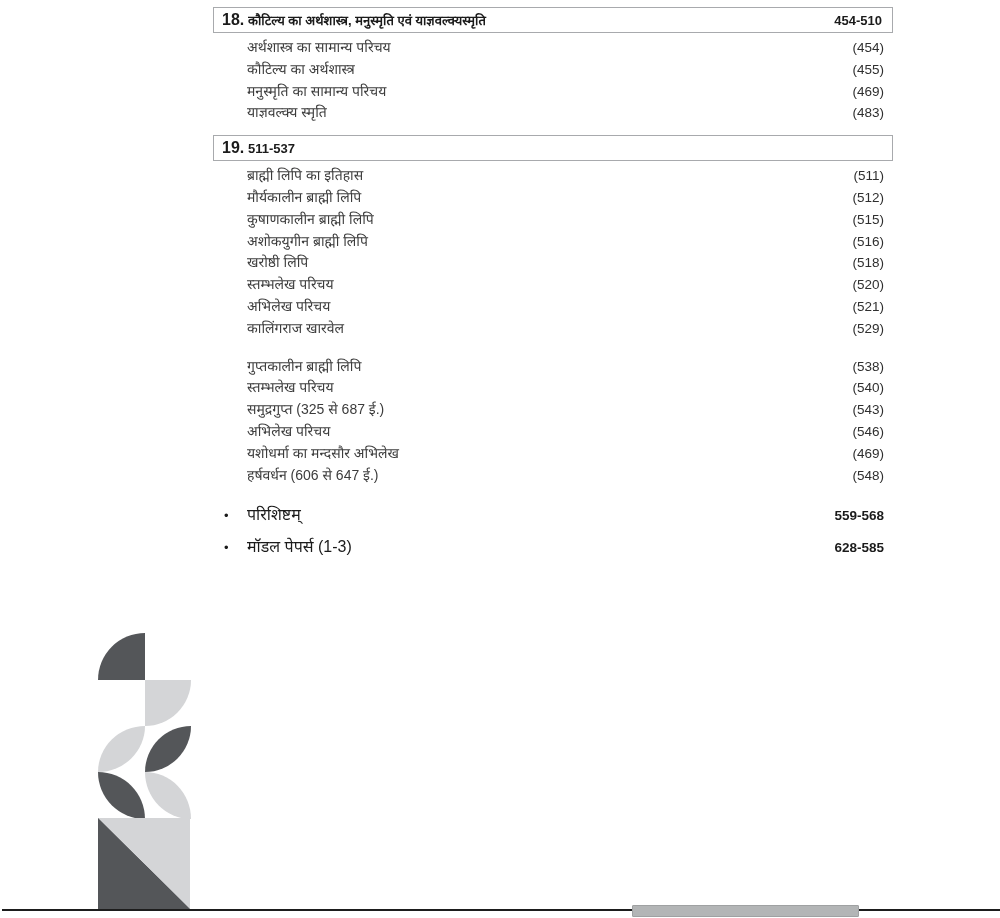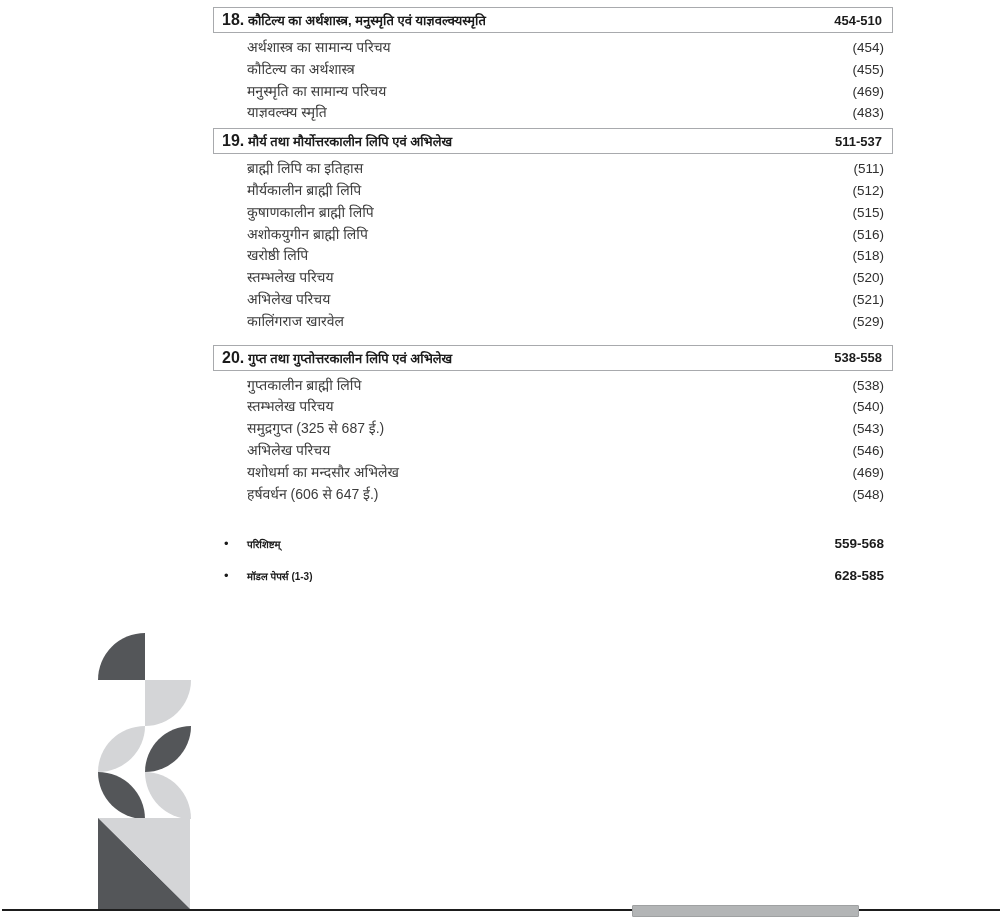--- a/index.html
+++ b/index.html
@@ -19,21 +19,21 @@
     background: #ffffff;
   }
 
   
   .toc {
     position: absolute;
     left: 213px;
     top: 7px;
     width: 680px;
   }
-  .section + .section { margin-top: 4px; }
+  .section + .section { margin-top: 11px; }
   .section.s2 { margin-top: 12px; }
 
   .sec-box {
     box-sizing: border-box;
     border: 1px solid #a8aaad;
     height: 26px;
     display: flex;
     align-items: center;
     padding: 0 10px 0 8px;
     background: #ffffff;
@@ -84,24 +84,23 @@
     height: 21px;
   }
   .bullet-row + .bullet-row { margin-top: 11px; }
   .bullet-dot {
     width: 23px;
     font-size: 13px;
     color: #1b1b1b;
   }
   .bullet-label {
     flex: 1;
-    font-weight: bold;
-    font-size: 10px;
-    color: #1b1b1b;
-    margin-top: 15px;
+    font-weight: normal;
+    font-size: 16px;
+    color: #1b1b1b;
   }
   .bullet-pages {
     font-weight: bold;
     font-size: 13.5px;
     color: #1b1b1b;
   }
 
   
   .logo {
     position: absolute;
@@ -170,21 +169,20 @@
           </div>
           <div class="toc-row">
             <span class="row-label">याज्ञवल्क्य स्मृति</span>
             <span class="row-page">(483)</span>
           </div>
         </div>
       </div>
       <div class="section s1">
         <div class="sec-box">
           <span class="sec-num">19.</span>
-          <span class="sec-title">मौर्य तथा मौर्योत्तरकालीन लिपि एवं अभिलेख</span>
           <span class="sec-pages">511-537</span>
         </div>
         <div class="sec-items">
           <div class="toc-row">
             <span class="row-label">ब्राह्मी लिपि का इतिहास</span>
             <span class="row-page">(511)</span>
           </div>
           <div class="toc-row">
             <span class="row-label">मौर्यकालीन ब्राह्मी लिपि</span>
             <span class="row-page">(512)</span>
@@ -209,25 +207,20 @@
             <span class="row-label">अभिलेख परिचय</span>
             <span class="row-page">(521)</span>
           </div>
           <div class="toc-row">
             <span class="row-label">कालिंगराज खारवेल</span>
             <span class="row-page">(529)</span>
           </div>
         </div>
       </div>
       <div class="section s2">
-        <div class="sec-box">
-          <span class="sec-num">20.</span>
-          <span class="sec-title">गुप्त तथा गुप्तोत्तरकालीन लिपि एवं अभिलेख</span>
-          <span class="sec-pages">538-558</span>
-        </div>
         <div class="sec-items">
           <div class="toc-row">
             <span class="row-label">गुप्तकालीन ब्राह्मी लिपि</span>
             <span class="row-page">(538)</span>
           </div>
           <div class="toc-row">
             <span class="row-label">स्तम्भलेख परिचय</span>
             <span class="row-page">(540)</span>
           </div>
           <div class="toc-row">

